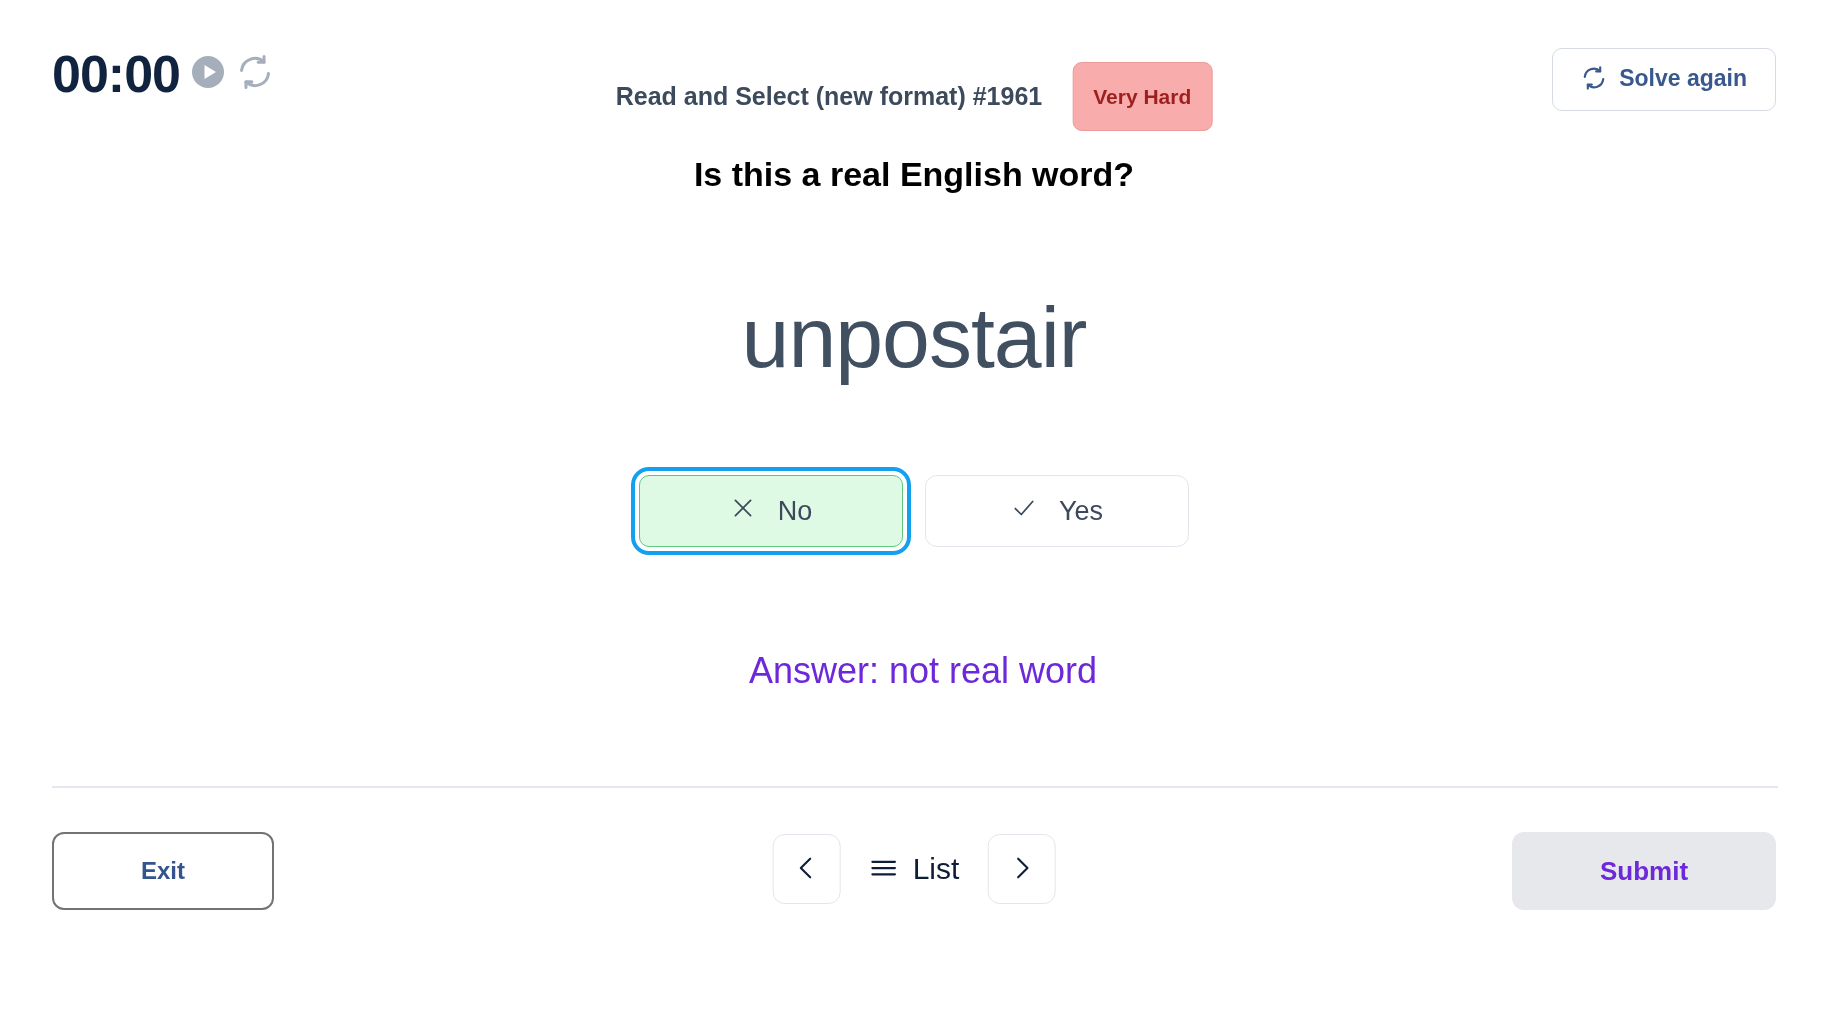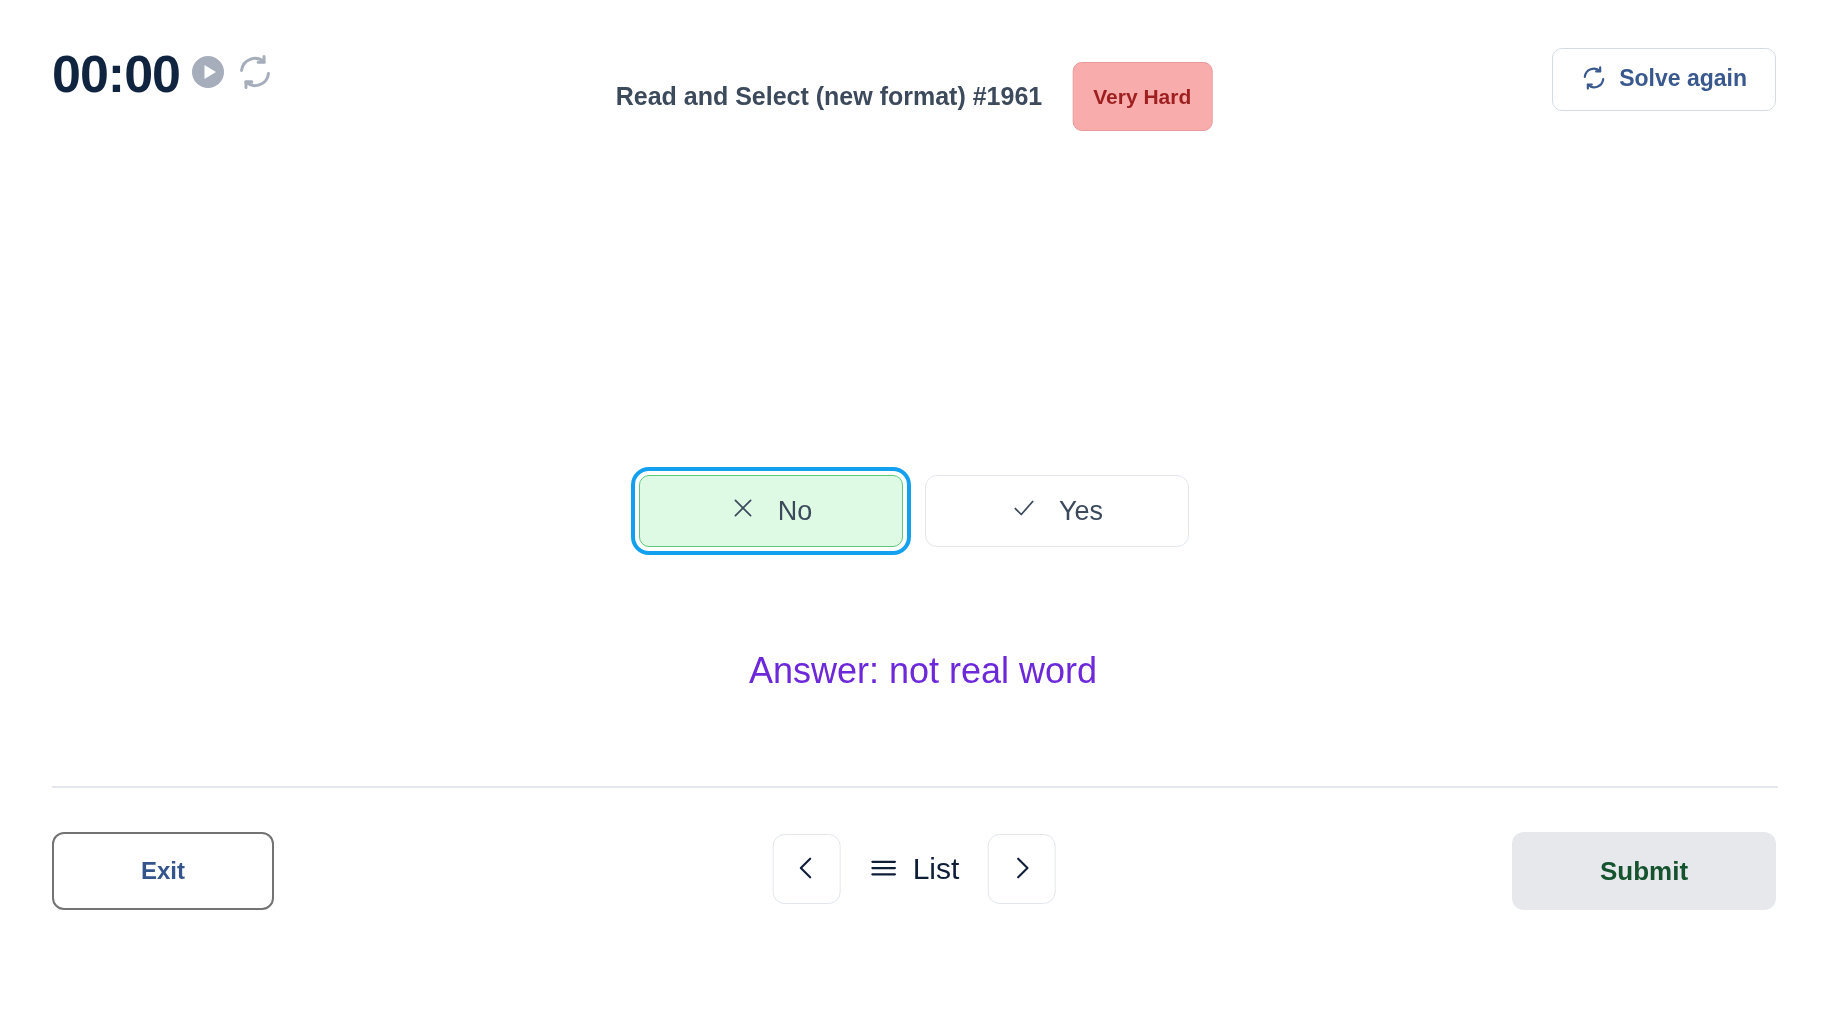--- a/index.html
+++ b/index.html
@@ -250,21 +250,21 @@
 
   .submit-btn {
     position: absolute;
     right: 52px;
     top: 12px;
     width: 264px;
     height: 78px;
     background: #e6e8ec;
     border: none;
     border-radius: 12px;
-    color: #14532d;
+    color: #6d28d9;
     font-size: 26px;
     font-weight: bold;
     cursor: default;
     font-family: inherit;
   }
 </style>
 </head>
 <body>
 
 <div id="app">
@@ -302,21 +302,23 @@
           <path d="M20.5 13a8.5 8.5 0 0 1-14.2 5.3"></path>
           <path d="M3.5 11a8.5 8.5 0 0 1 14.2-5.3"></path>
           <polyline points="17.7 2.2 17.7 5.9 14 5.9"></polyline>
           <polyline points="6.3 21.8 6.3 18.1 10 18.1"></polyline>
         </svg>
       </span>
       <span class="solve-again-label">Solve again</span>
     </button>
   </div>
 
-
+  <div class="question">Is this a real English word?</div>
+
+  <div class="word">unpostair</div>
 
   <div class="choices">
 
     <button class="choice selected">
       <span class="choice-icon">
         <svg width="26" height="26" viewBox="0 0 24 24" fill="none" stroke="#3c4a5c" stroke-width="1.6" stroke-linecap="round" stroke-linejoin="round" aria-hidden="true">
           <line x1="5" y1="5" x2="19" y2="19"></line>
           <line x1="19" y1="5" x2="5" y2="19"></line>
         </svg>
       </span>

